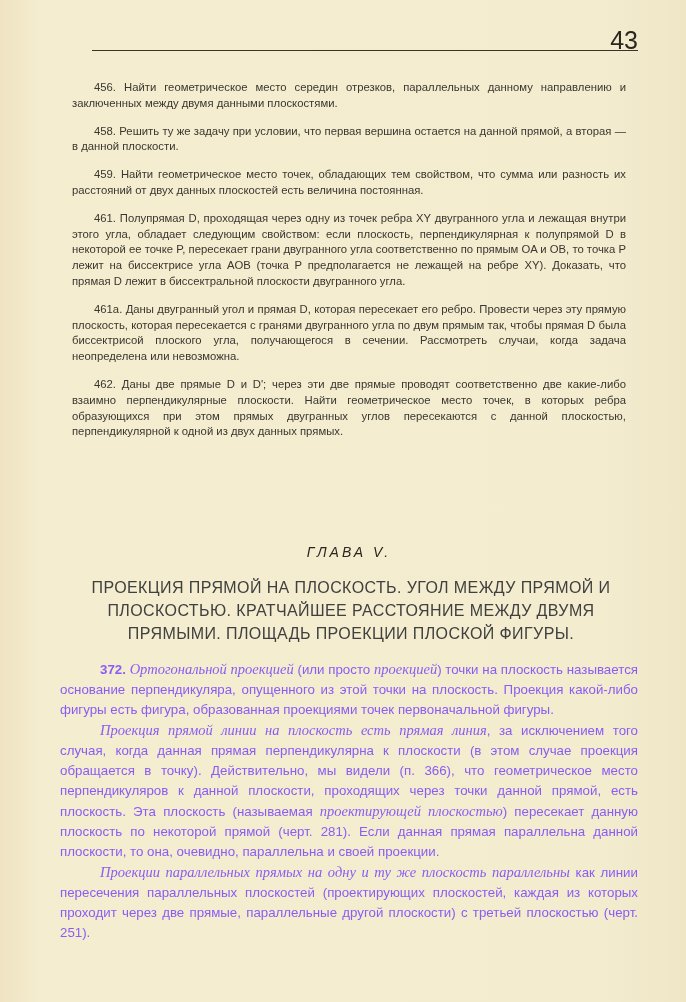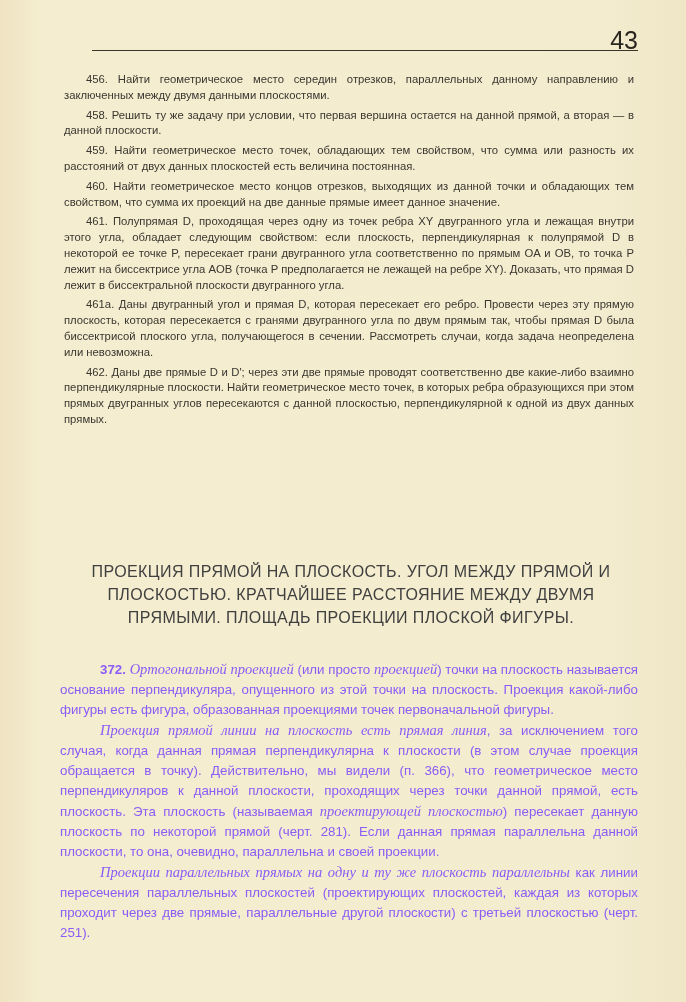--- a/index.html
+++ b/index.html
@@ -14,21 +14,21 @@
     .running-head {
       position: relative; height: 24px;
       font-family: "Liberation Sans", sans-serif;
       font-size: 12.5px; letter-spacing: 1.6px;
       text-align: center;
     }
     .running-head .title { position: absolute; left: 70px; top: 8px; }
     .running-head .page-num { position: absolute; right: 0; top: 0px; font-size: 25px; letter-spacing: 0; font-family: "Liberation Sans", sans-serif; }
     .rule { position: absolute; left: 32px; right: 0; top: 24px; border-top: 1.5px solid #3a352c; }
     .problems { position: absolute; top: 42px; left: 0; width: 578px; font-family: "Liberation Sans", sans-serif; font-size: 11.3px; line-height: 15.8px; text-align: justify; color: #3a3630; }
-    .problems p { margin: 4px; text-indent: 22px; }
+    .problems p { margin: 12px; text-indent: 22px; }
     .chapter { position: absolute; top: 518px; left: 0; width: 578px; text-align: center; }
     .chapter-label { font-family: "Liberation Sans", sans-serif; font-style: italic; font-size: 14px; letter-spacing: 3px; }
     .chapter-title { margin-top: 16px; font-family: "Liberation Sans", sans-serif; font-size: 16px; line-height: 23px; letter-spacing: 0.4px; color: #404040; padding: 0 0 0 4px; }
     .body-text { position: absolute; top: 633px; left: 0; width: 578px; font-family: "Liberation Sans", sans-serif; font-size: 13.3px; line-height: 20px; text-align: justify; color: #8b5cf6; }
     .body-text p { margin: 0; text-indent: 40px; }
     .num { font-weight: bold; }
     .it { font-style: italic; font-family: "Liberation Serif", serif; font-size: 14.5px; }
   </style>
 </head>
 <body>
@@ -36,27 +36,27 @@
 <div class="page">
   <div class="running-head">
     <span class="page-num">43</span>
     <div class="rule"></div>
   </div>
 
   <div class="problems">
     <p><span>456.</span> <span>Найти геометрическое место середин отрезков, параллельных данному направлению и заключенных между двумя данными плоскостями.</span></p>
     <p><span>458.</span> <span>Решить ту же задачу при условии, что первая вершина остается на данной прямой, а вторая — в данной плоскости.</span></p>
     <p><span>459.</span> <span>Найти геометрическое место точек, обладающих тем свойством, что сумма или разность их расстояний от двух данных плоскостей есть величина постоянная.</span></p>
-    <p><span>460.</span> <span>Найти геометрическое место концов отрезков, выходящих из данной точки и обладающих тем свойством, что сумма их проекций на две данные прямые имеет данное значение.</span></p>
     <p><span>461.</span> <span>Полупрямая D, проходящая через одну из точек ребра XY двугранного угла и лежащая внутри этого угла, обладает следующим свойством: если плоскость, перпендикулярная к полупрямой D в некоторой ее точке P, пересекает грани двугранного угла соответственно по прямым OA и OB, то точка P лежит на биссектрисе угла AOB (точка P предполагается не лежащей на ребре XY). Доказать, что прямая D лежит в биссектральной плоскости двугранного угла.</span></p>
     <p><span>461a.</span> <span>Даны двугранный угол и прямая D, которая пересекает его ребро. Провести через эту прямую плоскость, которая пересекается с гранями двугранного угла по двум прямым так, чтобы прямая D была биссектрисой плоского угла, получающегося в сечении. Рассмотреть случаи, когда задача неопределена или невозможна.</span></p>
     <p><span>462.</span> <span>Даны две прямые D и D'; через эти две прямые проводят соответственно две какие-либо взаимно перпендикулярные плоскости. Найти геометрическое место точек, в которых ребра образующихся при этом прямых двугранных углов пересекаются с данной плоскостью, перпендикулярной к одной из двух данных прямых.</span></p>
   </div>
 
   <div class="chapter">
+    <div class="chapter-label">ГЛАВА V.</div>
     <div class="chapter-title">ПРОЕКЦИЯ ПРЯМОЙ НА ПЛОСКОСТЬ. УГОЛ МЕЖДУ ПРЯМОЙ И ПЛОСКОСТЬЮ. КРАТЧАЙШЕЕ РАССТОЯНИЕ МЕЖДУ ДВУМЯ ПРЯМЫМИ. ПЛОЩАДЬ ПРОЕКЦИИ ПЛОСКОЙ ФИГУРЫ.</div>
   </div>
 
   <div class="body-text">
     <p><span class="num">372.</span> <span class="it">Ортогональной проекцией</span><span> (или просто </span><span class="it">проекцией</span><span>) точки на плоскость называется основание перпендикуляра, опущенного из этой точки на плоскость. Проекция какой-либо фигуры есть фигура, образованная проекциями точек первоначальной фигуры.</span></p>
     <p><span class="it">Проекция прямой линии на плоскость есть прямая линия</span><span>, за исключением того случая, когда данная прямая перпендикулярна к плоскости (в этом случае проекция обращается в точку). Действительно, мы видели (п. 366), что геометрическое место перпендикуляров к данной плоскости, проходящих через точки данной прямой, есть плоскость. Эта плоскость (называемая </span><span class="it">проектирующей плоскостью</span><span>) пересекает данную плоскость по некоторой прямой (черт. 281). Если данная прямая параллельна данной плоскости, то она, очевидно, параллельна и своей проекции.</span></p>
     <p><span class="it">Проекции параллельных прямых на одну и ту же плоскость параллельны</span><span> как линии пересечения параллельных плоскостей (проектирующих плоскостей, каждая из которых проходит через две прямые, параллельные другой плоскости) с третьей плоскостью (черт. 251).</span></p>
   </div>
 </div>
 

